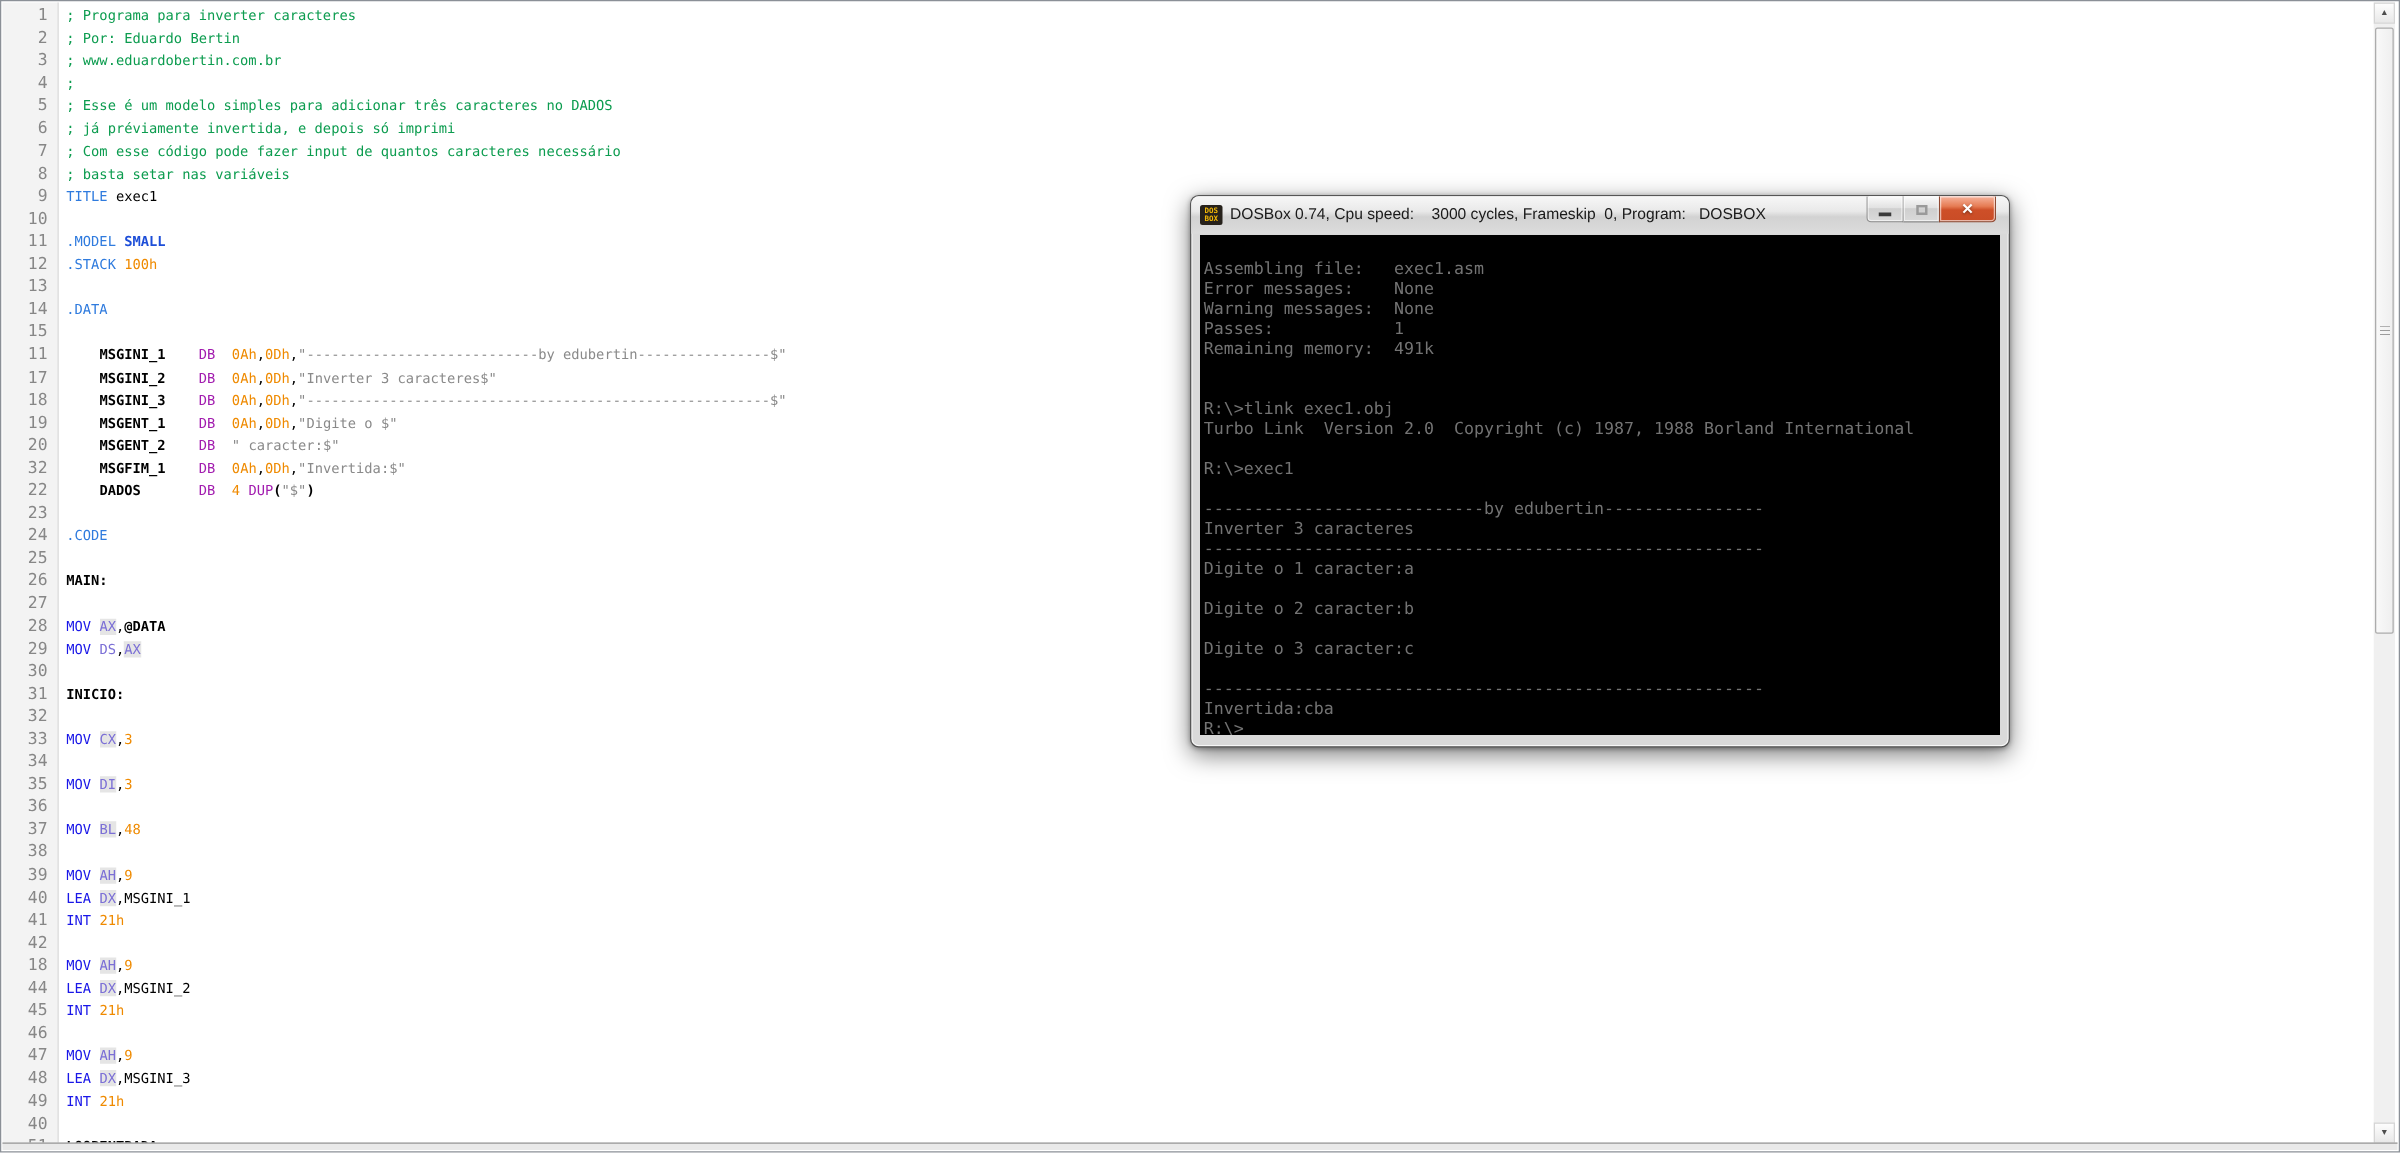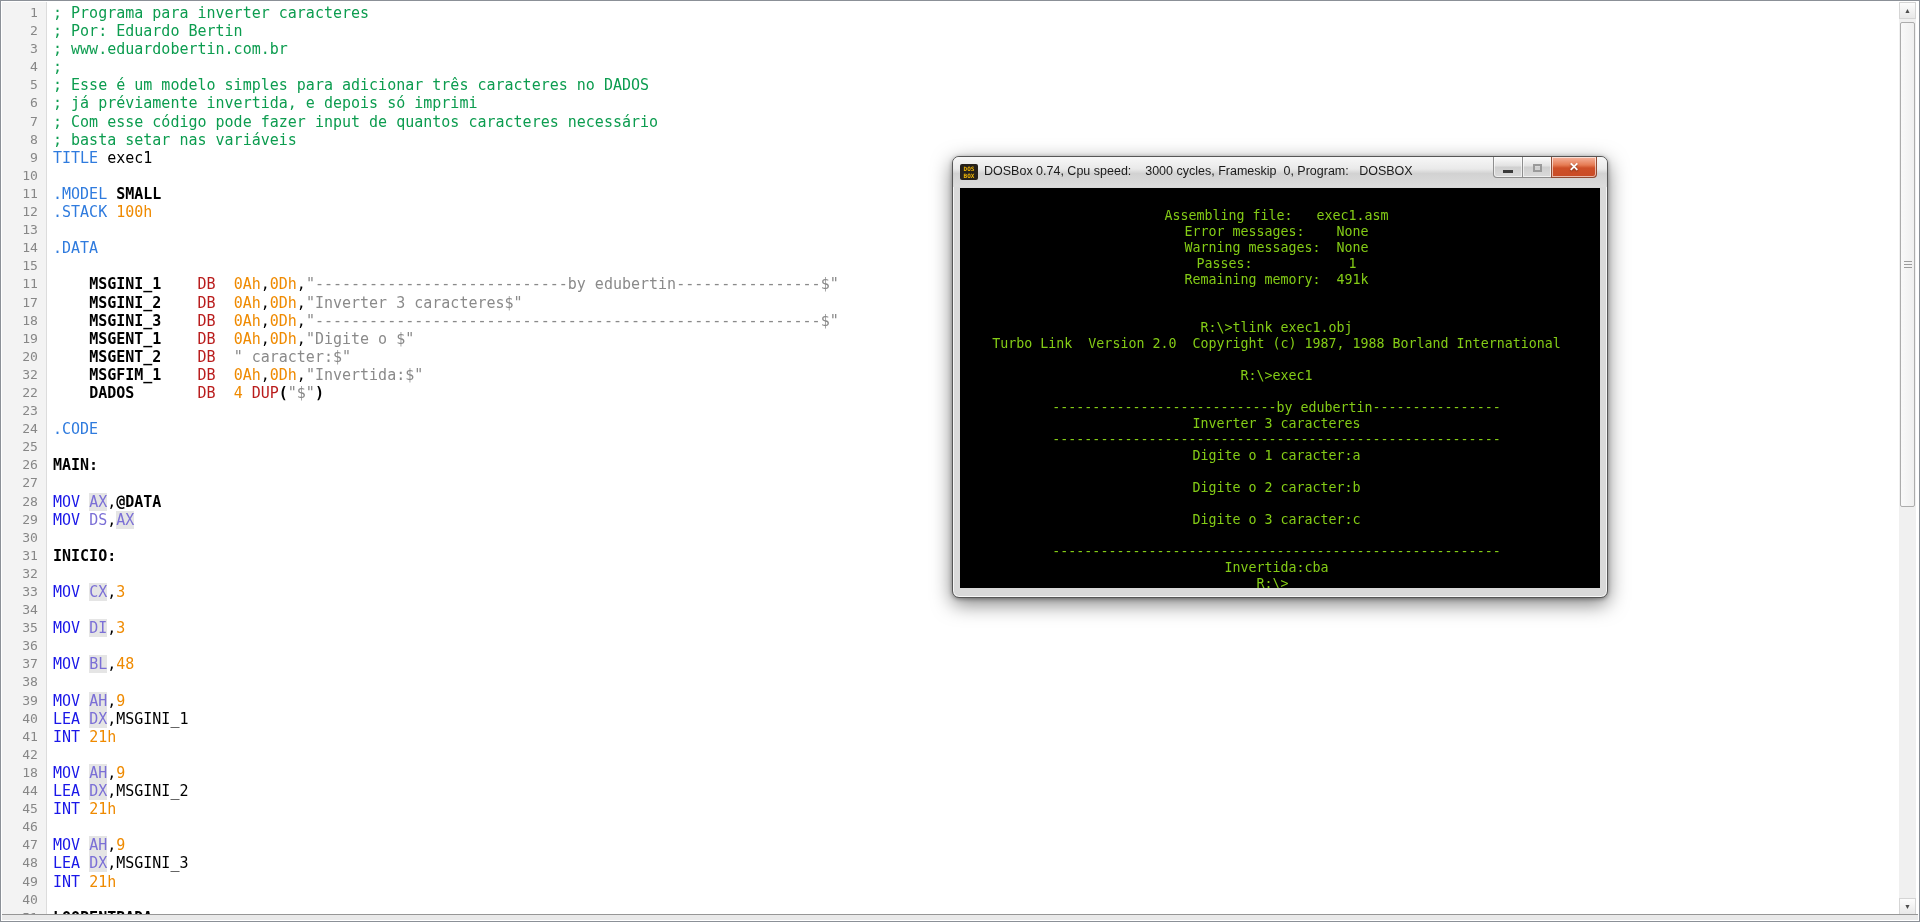--- a/index.html
+++ b/index.html
@@ -7,27 +7,27 @@
        font-family:"Liberation Sans",sans-serif;}
   .screen{position:absolute;inset:0;border:1px solid #8B9097;box-sizing:border-box;background:#fff;}
 
   
   .gutter{position:absolute;left:1px;top:1px;width:45px;height:916px;background:#F3F3F3;
           border-right:1px solid #DCDCDC;box-sizing:border-box;padding-top:2px;
           font-family:"DejaVu Sans Mono",monospace;font-size:13.1px;line-height:18.1px;
           text-align:right;color:#878787;overflow:hidden;}
   .gutter .ln{padding-right:8px;}
   .codearea{position:absolute;left:52px;top:1px;right:24px;height:916px;padding-top:2px;
-          font-family:"DejaVu Sans Mono",monospace;font-size:15px;line-height:18.1px;
+          font-family:"DejaVu Sans Mono",monospace;font-size:11px;line-height:18.1px;
           white-space:pre;overflow:hidden;color:#000;}
   .tk-cm{color:#0C9C4F;}
   .tk-d1{color:#2F7BDE;}
-  .tk-d2{color:#b91c1c;margin-top:24px;}
+  .tk-d2{color:#a21caf;margin-top:24px;}
   .tk-kw{color:#1A17E8;font-weight:normal;}
-  .tk-k2{color:#000000;font-weight:bold;}
+  .tk-k2{color:#1d4ed8;font-weight:bold;}
   .tk-reg{color:#7B6FD6;background:#e5e5e5;}
   .tk-rg2{color:#7B6FD6;}
   .tk-num{color:#EF8A00;}
   .tk-str{color:#8A8A8A;}
   .tk-lbl{color:#000;font-weight:bold;}
   .tk-pb{color:#000;font-weight:bold;}
   .tk-pl{color:#000;}
 
   
   .vsb{position:absolute;top:1px;right:3px;width:17px;bottom:6px;background:#F0F0F0;}
@@ -63,21 +63,21 @@
   .wbtn.min{width:30px;border-radius:0 0 0 4px;}
   .wbtn.max{width:28px;border-left:none;border-right:none;}
   .wbtn.close{width:46px;border-radius:0 0 4px 0;border-color:#8E4A33;
           background:linear-gradient(#F6B49E,#E67C54 40%,#CE4F28 55%,#C94C26);
           color:#FFF;font-weight:bold;font-size:12px;text-shadow:0 1px 2px rgba(0,0,0,.45);}
   .glyph-min{width:10px;height:3px;background:#3A3A3A;margin-top:8px;}
   .glyph-max{width:9px;height:8px;border:2px solid #9A9A9A;box-sizing:border-box;background:transparent;margin-top:2px;}
   .console{position:absolute;left:7px;right:7px;top:31px;bottom:9px;background:#000;
           padding:4px 10px 0 3px;box-sizing:border-box;overflow:hidden;
           font-family:"DejaVu Sans Mono",monospace;font-size:13.3px;line-height:16px;
-          color:#84cc16;white-space:pre;text-align:center;}
+          color:#737373;white-space:pre;}
   .crow{height:16px;}
 </style>
 </head>
 <body>
 
 <div class="screen">
 
   <div class="gutter">
       <div class="ln">1</div>
       <div class="ln">2</div>

